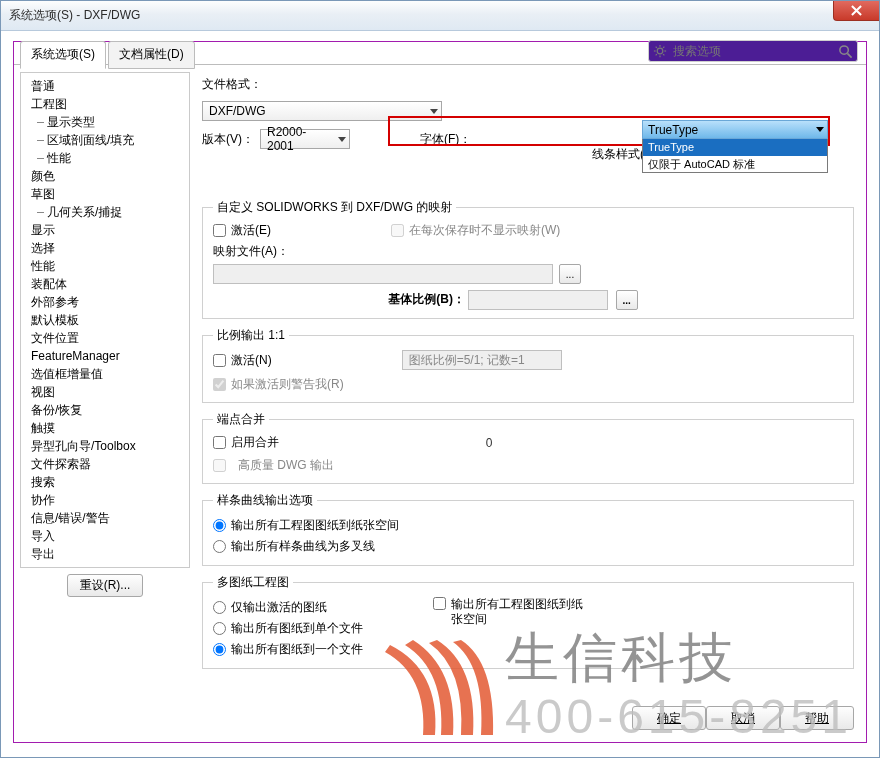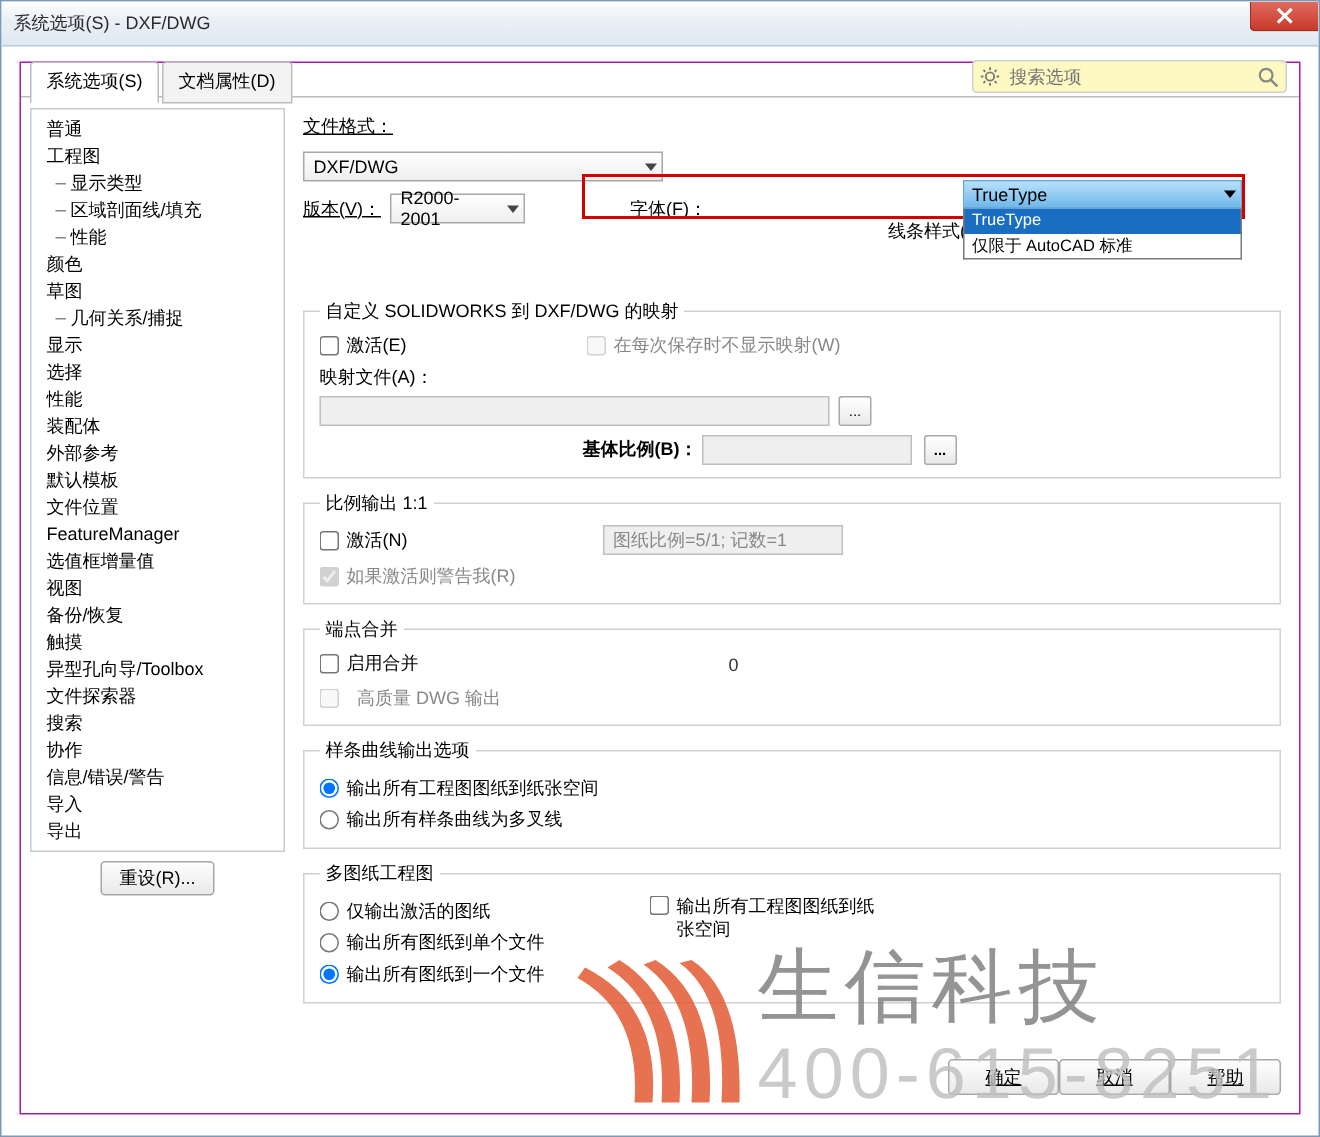--- a/index.html
+++ b/index.html
@@ -13,40 +13,40 @@
 .closebtn svg { width:11px; height:11px; }
 .closebtn path { stroke:#fff; stroke-width:2.2; fill:none; }
 
 .dlgbody { position:absolute; left:12px; right:12px; top:40px; bottom:14px; border:1px solid #a21caf; background:#fff; }
 
 .tabs { position:absolute; left:6px; top:-1px; display:flex; z-index:2; }
 .tab { border:1px solid #bcbcbc; border-bottom:1px solid #fff; background:#fff; padding:4px 10px 5px; margin-right:2px; border-top-left-radius:3px; border-top-right-radius:3px; cursor:pointer; }
 .tab.inactive { background:#f3f3f3; border-bottom:1px solid #bcbcbc; }
 .tabstrip-line { position:absolute; left:0; right:0; top:22px; border-top:1px solid #bcbcbc; z-index:1; }
 
-.searchbox { position:absolute; right:8px; top:-2px; width:210px; height:22px; border:1px solid #cfcfcf; border-radius:3px; background:#fef9c3; display:flex; align-items:center; padding:0 4px; z-index:3;margin-left:24px; }
+.searchbox { position:absolute; right:8px; top:-2px; width:210px; height:22px; border:1px solid #cfcfcf; border-radius:3px; background:#4c1d95; display:flex; align-items:center; padding:0 4px; z-index:3;margin-left:24px; }
 .searchbox .gear { width:14px; height:14px; margin-right:4px; }
 .searchbox input { flex:1; border:none; outline:none; font-size:12px; color:#888; background:transparent; }
 .searchbox .mag { width:15px; height:15px; }
 
 .content { position:absolute; left:6px; right:6px; top:30px; bottom:50px; display:flex; }
 
 .tree { width:170px; border:1px solid #cacaca; background:#fff; padding:4px 6px 4px 8px; overflow:hidden; line-height:18px; }
 .tree .lvl0 { padding-left:2px; cursor:pointer; }
 .tree .lvl1 { padding-left:18px; position:relative; cursor:pointer; }
 .tree .lvl1::before { content:""; position:absolute; left:8px; top:9px; width:7px; border-top:1px solid #888; }
 .tree .sel { color:#0a0a0a; font-weight:normal; }
 
 .reset-row { text-align:center; margin-top:6px; }
 .btn { background:linear-gradient(#fefefe,#e9e9e9); border:1px solid #a7a7a7; border-radius:3px; padding:2px 12px; font-size:12px; cursor:pointer; }
 
 .right { flex:1; padding:4px 6px 0 12px; position:relative; }
 
 .row { display:flex; align-items:center; margin-bottom:8px; }
-.lbl { margin-right:6px;text-decoration:underline; }
+.lbl { margin-right:6px; }
 .select, .combo { height:20px; border:1px solid #a7a7a7; background:linear-gradient(#fff,#efefef); display:inline-flex; align-items:center; justify-content:space-between; padding:0 3px 0 6px; font-size:12px; cursor:pointer; }
 .select .arrow, .combo .arrow { width:0; height:0; border-left:4px solid transparent; border-right:4px solid transparent; border-top:5px solid #444; margin-left:6px; }
 .select.wide { width:240px; }
 .combo.sm { width:90px; }
 
 fieldset { border:1px solid #d0d0d0; margin:0 0 8px 0; padding:6px 10px 8px 10px; }
 fieldset legend { padding:0 4px; font-size:12px; }
 
 .chk { display:inline-flex; align-items:center; gap:5px; cursor:pointer; }
 .chk input { width:13px; height:13px; margin:0; }

